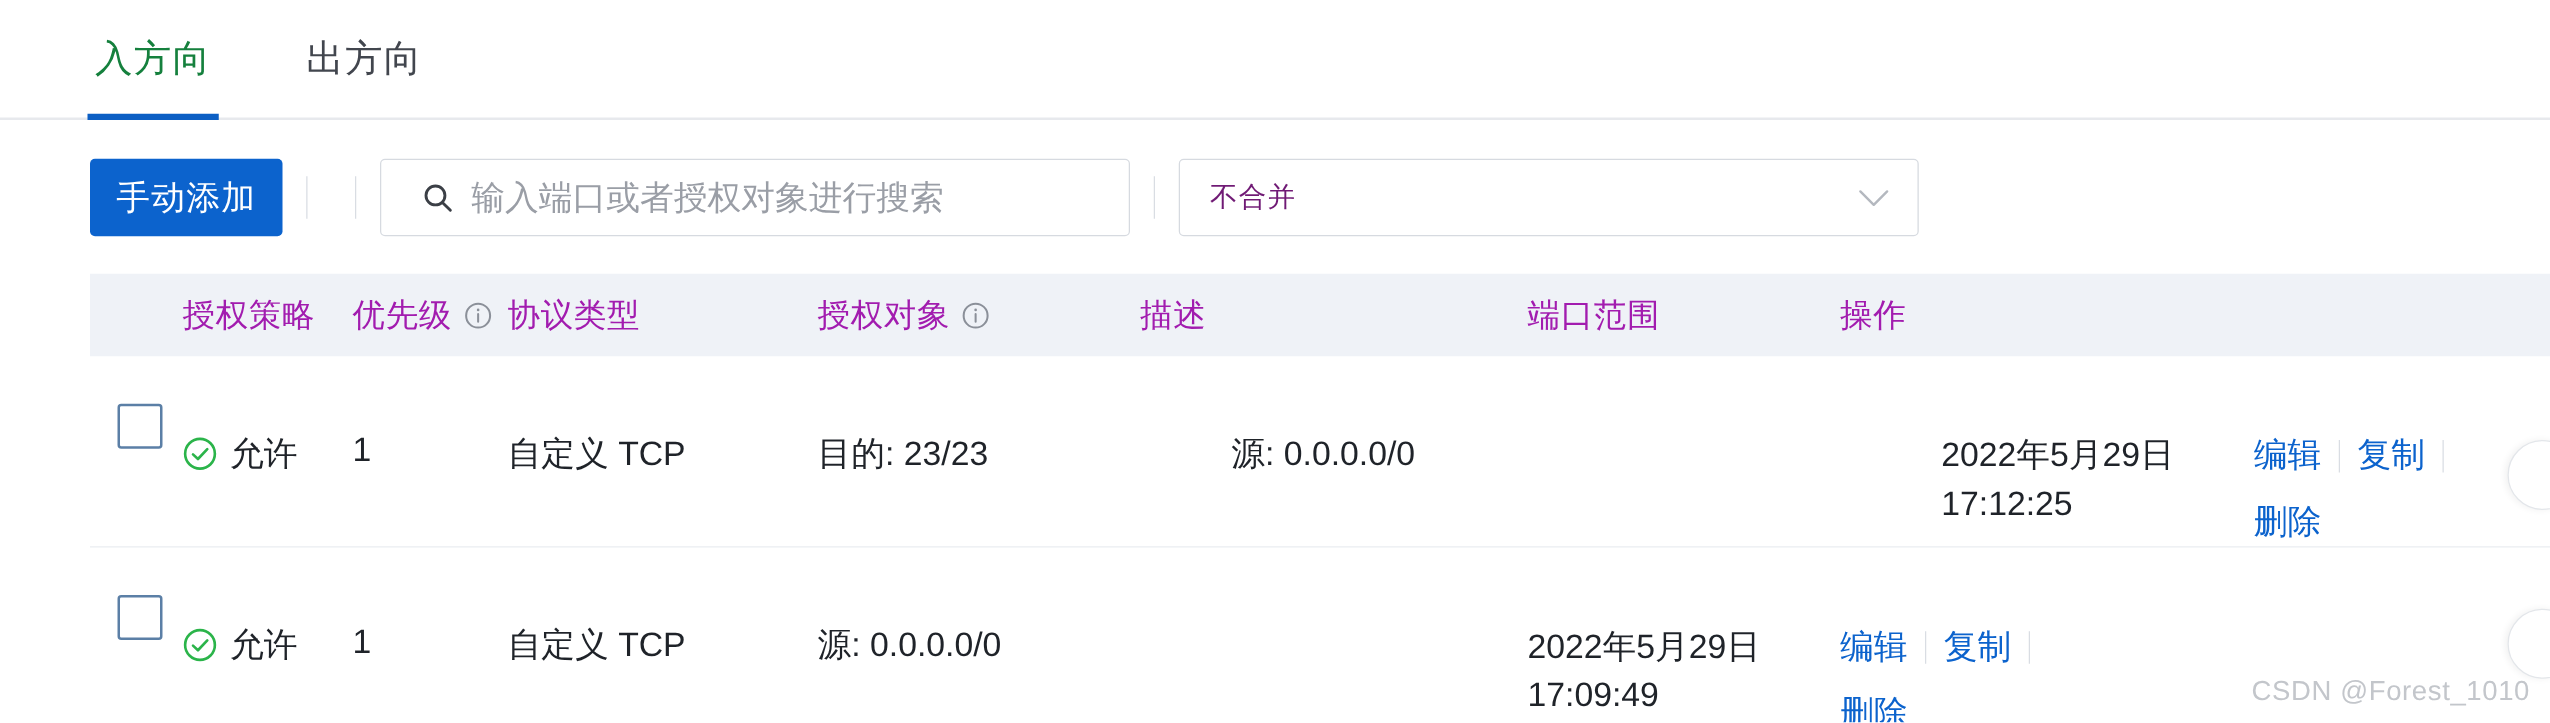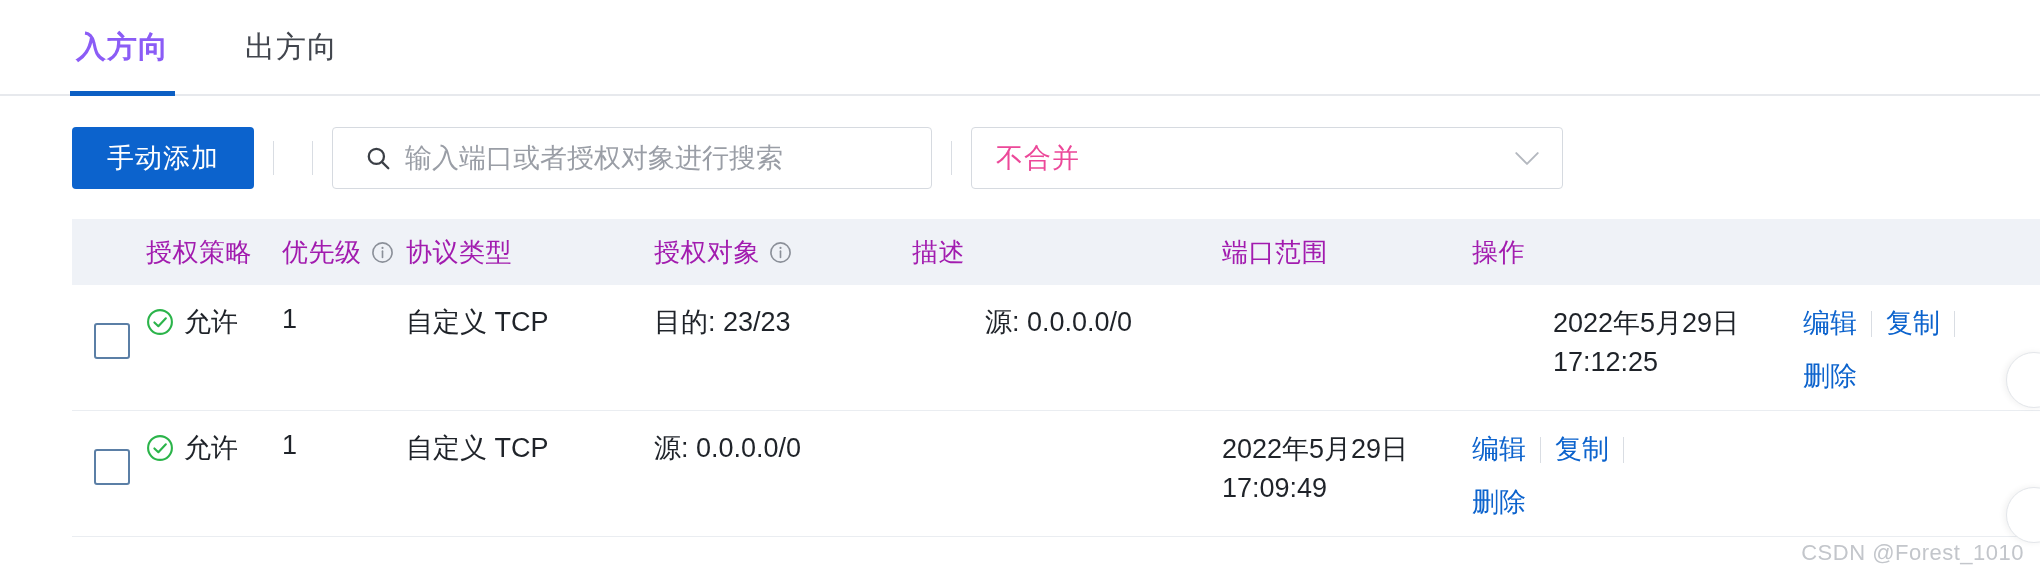--- a/index.html
+++ b/index.html
@@ -40,22 +40,22 @@
     display: flex;
     align-items: center;
     font-size: 30px;
     color: #42464e;
     padding: 0 4px;
     margin-right: 68px;
     cursor: pointer;
     letter-spacing: 1px;
   }
   .tab.active {
-    color: #8b5cf6;
-    font-weight: bold;
+    color: #15803d;
+    font-weight: normal;
   }
   .tab.active::after {
     content: "";
     position: absolute;
     left: -2px;
     right: -2px;
     bottom: -2px;
     height: 5px;
     background: #0c5fc4;
   }
@@ -63,21 +63,21 @@
   
   .toolbar {
     position: absolute;
     left: 72px;
     top: 127px;
     display: flex;
     align-items: center;
     height: 62px;
   }
   .btn-primary {
-    width: 182px;
+    width: 154px;
     height: 62px;
     background: #0c63cd;
     color: #ffffff;
     font-size: 27px;
     border: none;
     border-radius: 4px;
     cursor: pointer;
     display: flex;
     align-items: center;
     justify-content: center;
@@ -168,22 +168,22 @@
     border-radius: 4px;
     background: #ffffff;
     display: flex;
     align-items: center;
     justify-content: space-between;
     padding: 0 22px 0 24px;
     box-sizing: border-box;
     cursor: pointer;
   }
   .select-value {
-    font-size: 27px;
-    color: #ec4899;
+    font-size: 22px;
+    color: #701a75;
     letter-spacing: 1px;
   }
   .chevron {
     width: 26px;
     height: 15px;
     flex: none;
     color: #b4b8bf;
   }
 
   
@@ -218,21 +218,21 @@
     display: flex;
     align-items: flex-start;
     min-height: 126px;
     border-bottom: 1px solid #eaedf1;
     box-sizing: border-box;
   }
   .td {
     font-size: 27px;
     color: #1f2329;
     box-sizing: border-box;
-    padding-top: 19px;
+    padding-top: 60px;
     display: flex;
     align-items: flex-start;
   }
 
   
   .c-check   { width: 74px;  padding-left: 22px; }
   .c-policy  { width: 136px; }
   .c-prio    { width: 124px; }
   .c-proto   { width: 248px; }
   .c-port    { width: 331px; }

